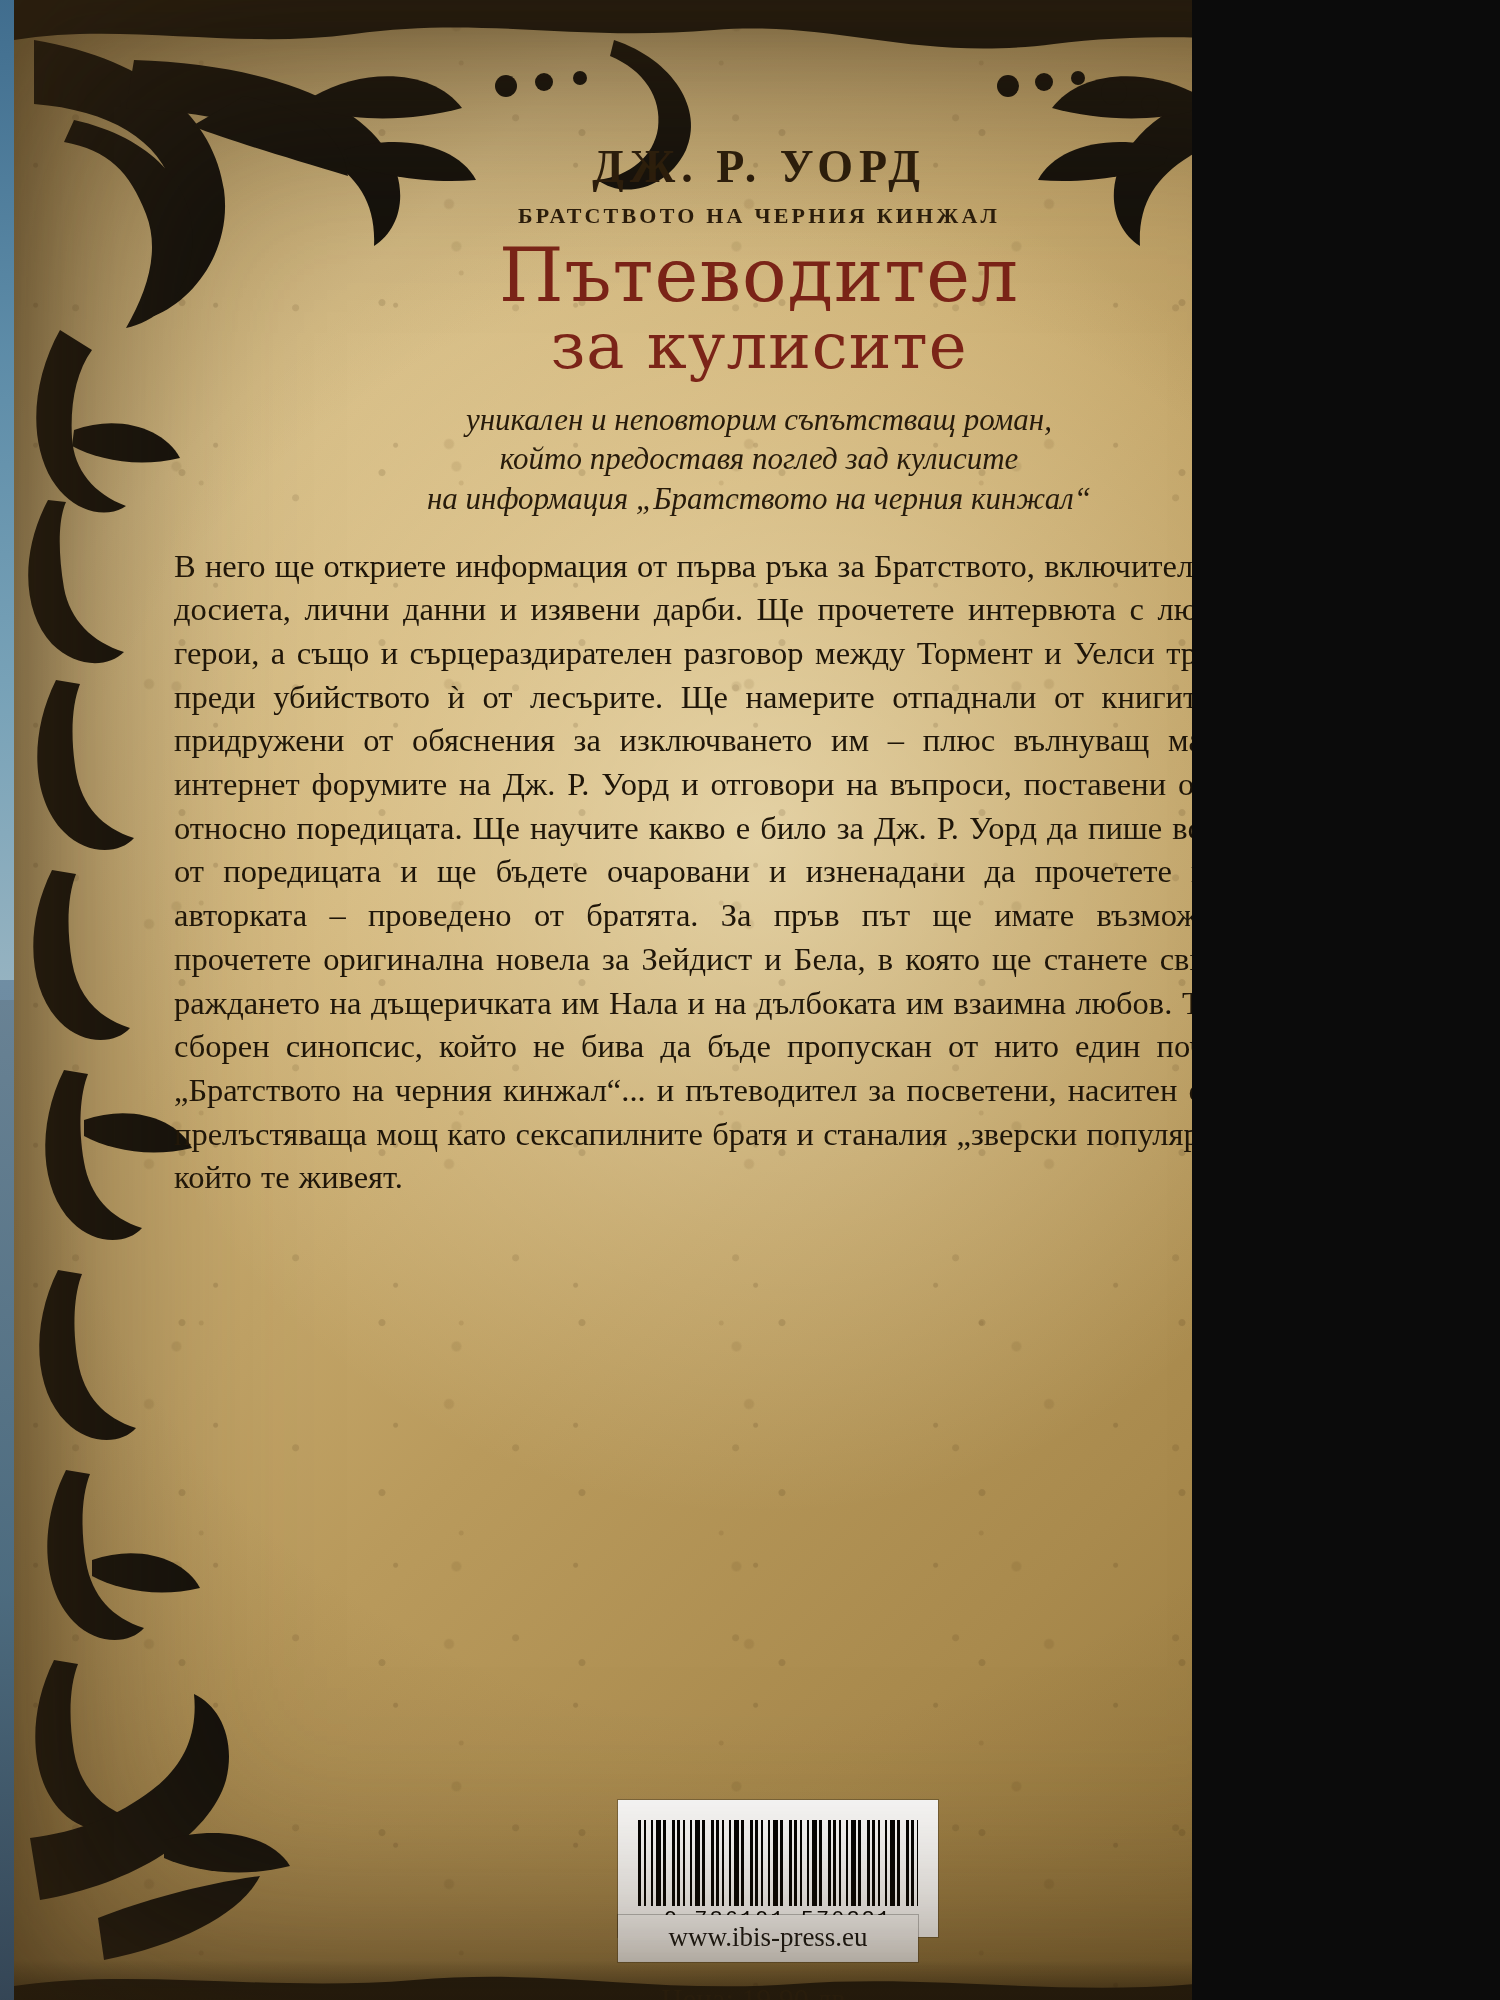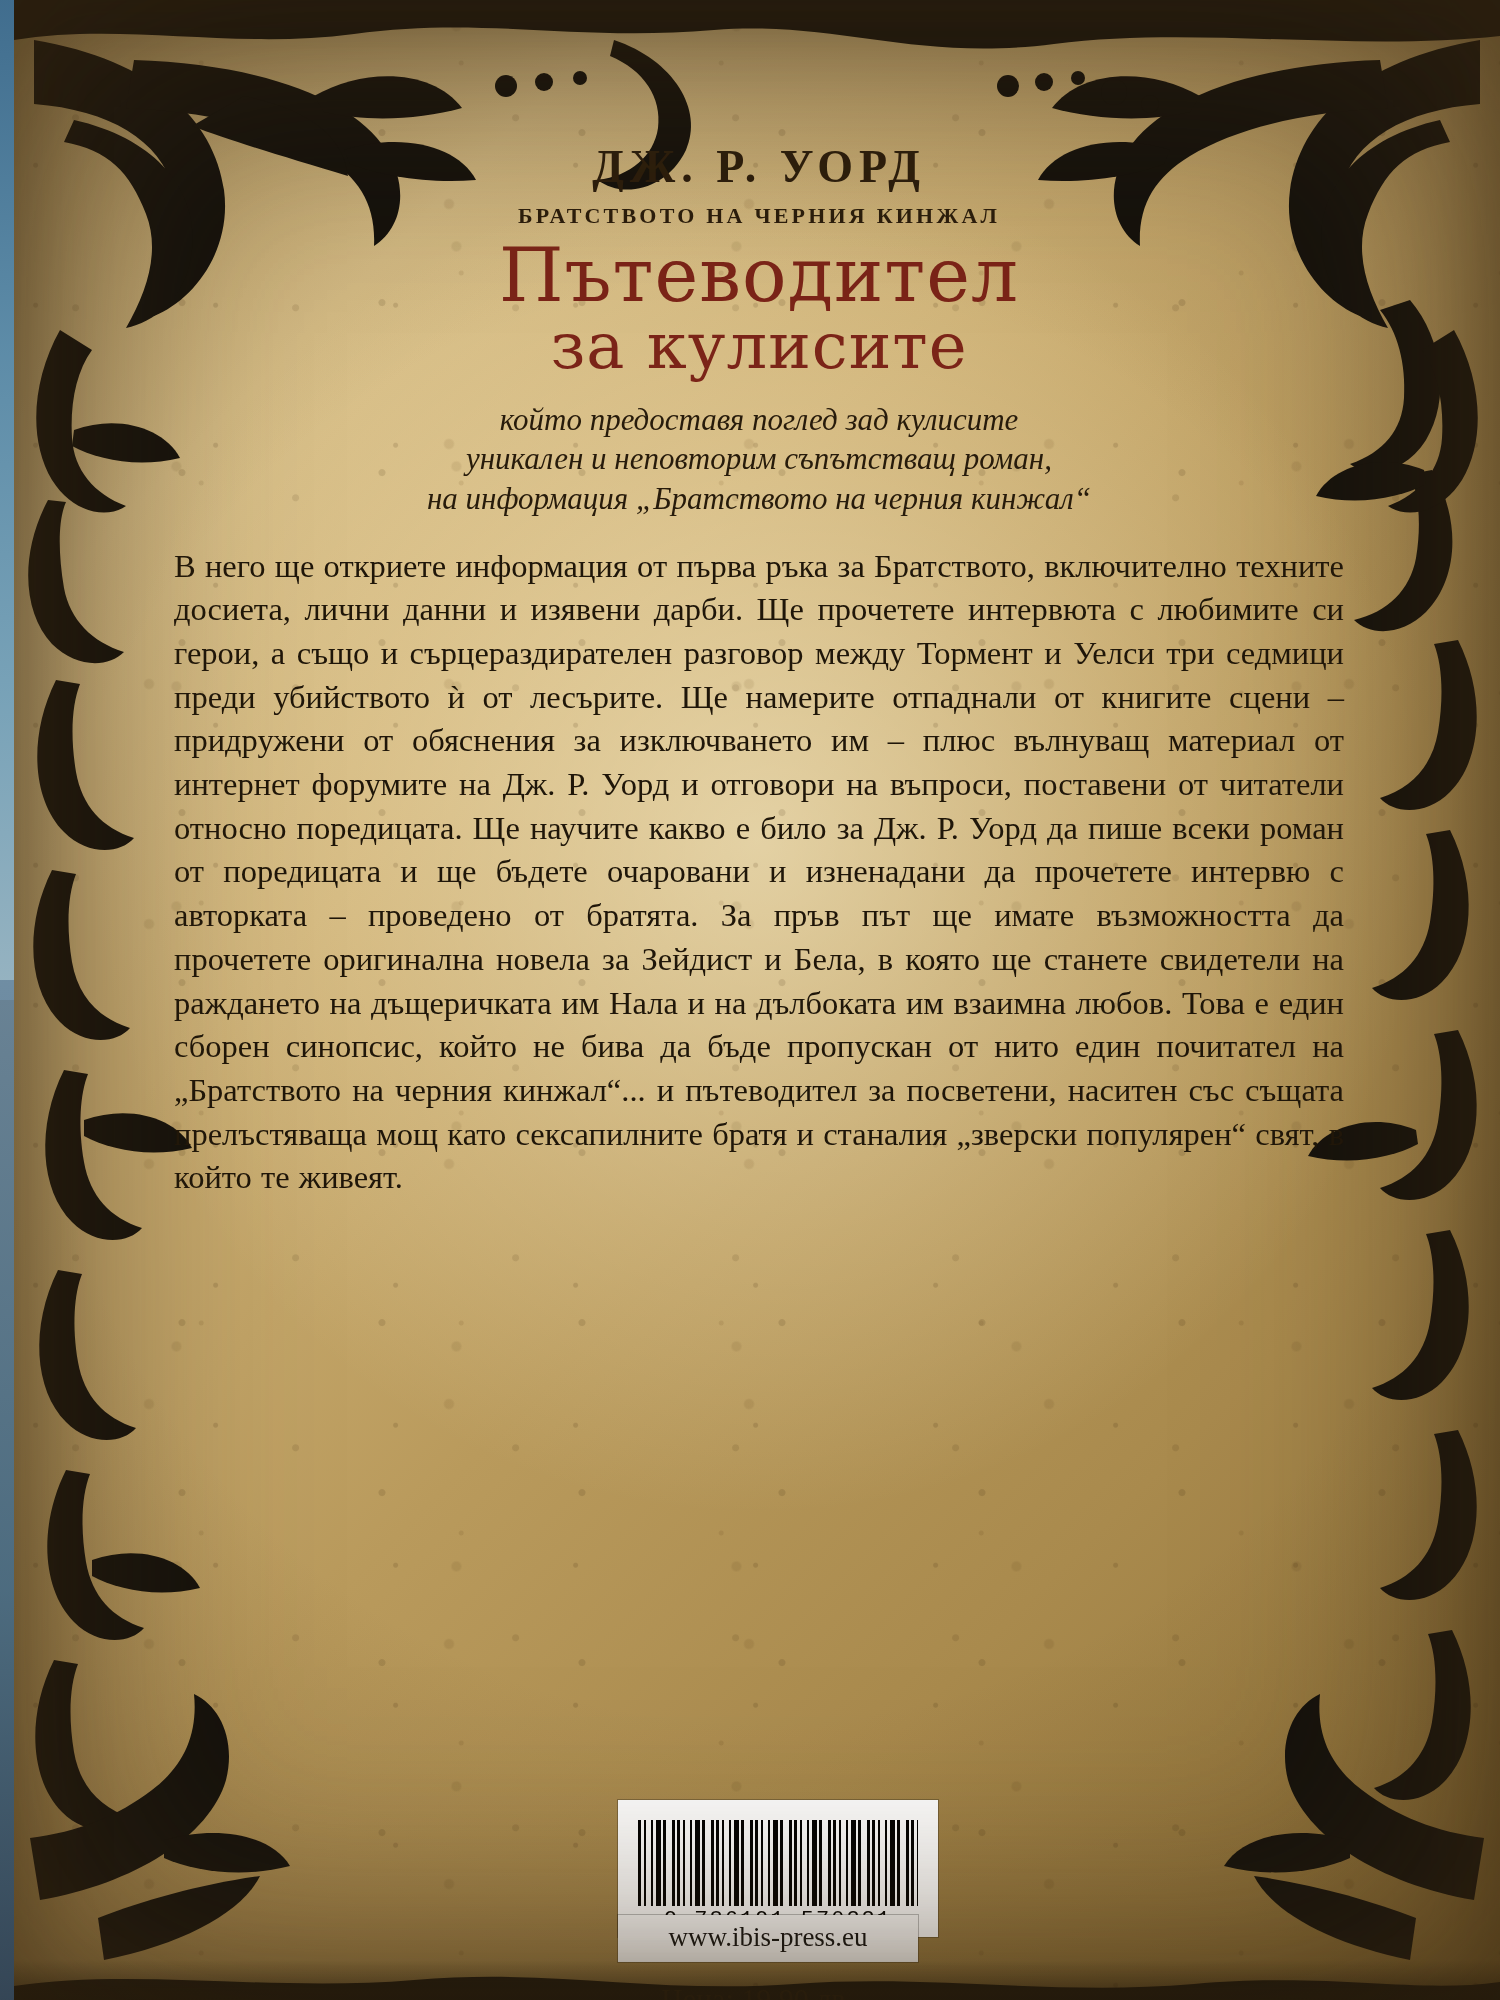--- a/index.html
+++ b/index.html
@@ -2,21 +2,21 @@
 <html><head>
 <meta charset="utf-8">
 <style>
   html, body {
     margin: 0;
     padding: 0;
     background: #0b0b0b;
   }
   .page {
     position: relative;
-    width: 1500px;
+    width: 1192px;
     height: 2000px;
     overflow: hidden;
     background: #5d4b2e;
     font-family: "Liberation Serif", serif;
   }
 
   
   .left-edge {
     position: absolute;
     left: 0; top: 0;
@@ -267,22 +267,22 @@
       </g>
     </svg>
 
     <div class="content">
       <div class="author">ДЖ. Р. УОРД</div>
       <div class="series">БРАТСТВОТО НА ЧЕРНИЯ КИНЖАЛ</div>
       <div class="title-main">Пътеводител</div>
       <div class="title-sub">за кулисите</div>
 
       <div class="tagline">
+        <div>уникален и неповторим съпътстващ роман,</div>
         <div>който предоставя поглед зад кулисите</div>
-        <div>уникален и неповторим съпътстващ роман,</div>
         <div>на информация „Братството на черния кинжал“</div>
       </div>
 
       <div class="blurb">В него ще откриете информация от първа ръка за Братството, включително техните досиета, лични данни и изявени дарби. Ще прочетете интервюта с любимите си герои, а също и сърцераздирателен разговор между Тормент и Уелси три седмици преди убийството ѝ от лесърите. Ще намерите отпаднали от книгите сцени – придружени от обяснения за изключването им – плюс вълнуващ материал от интернет форумите на Дж. Р. Уорд и отговори на въпроси, поставени от читатели относно поредицата. Ще научите какво е било за Дж. Р. Уорд да пише всеки роман от поредицата и ще бъдете очаровани и изненадани да прочетете интервю с авторката – проведено от братята. За пръв път ще имате възможността да прочетете оригинална новела за Зейдист и Бела, в която ще станете свидетели на раждането на дъщеричката им Нала и на дълбоката им взаимна любов. Това е един сборен синопсис, който не бива да бъде пропускан от нито един почитател на „Братството на черния кинжал“... и пътеводител за посветени, наситен със същата прелъстяваща мощ като сексапилните братя и станалия „зверски популярен“ свят, в който те живеят.</div>
     </div>
 
     <div class="barcode-box">
       <div class="bars"></div>
       <div class="isbn">9 786191 570331</div>
     </div>

